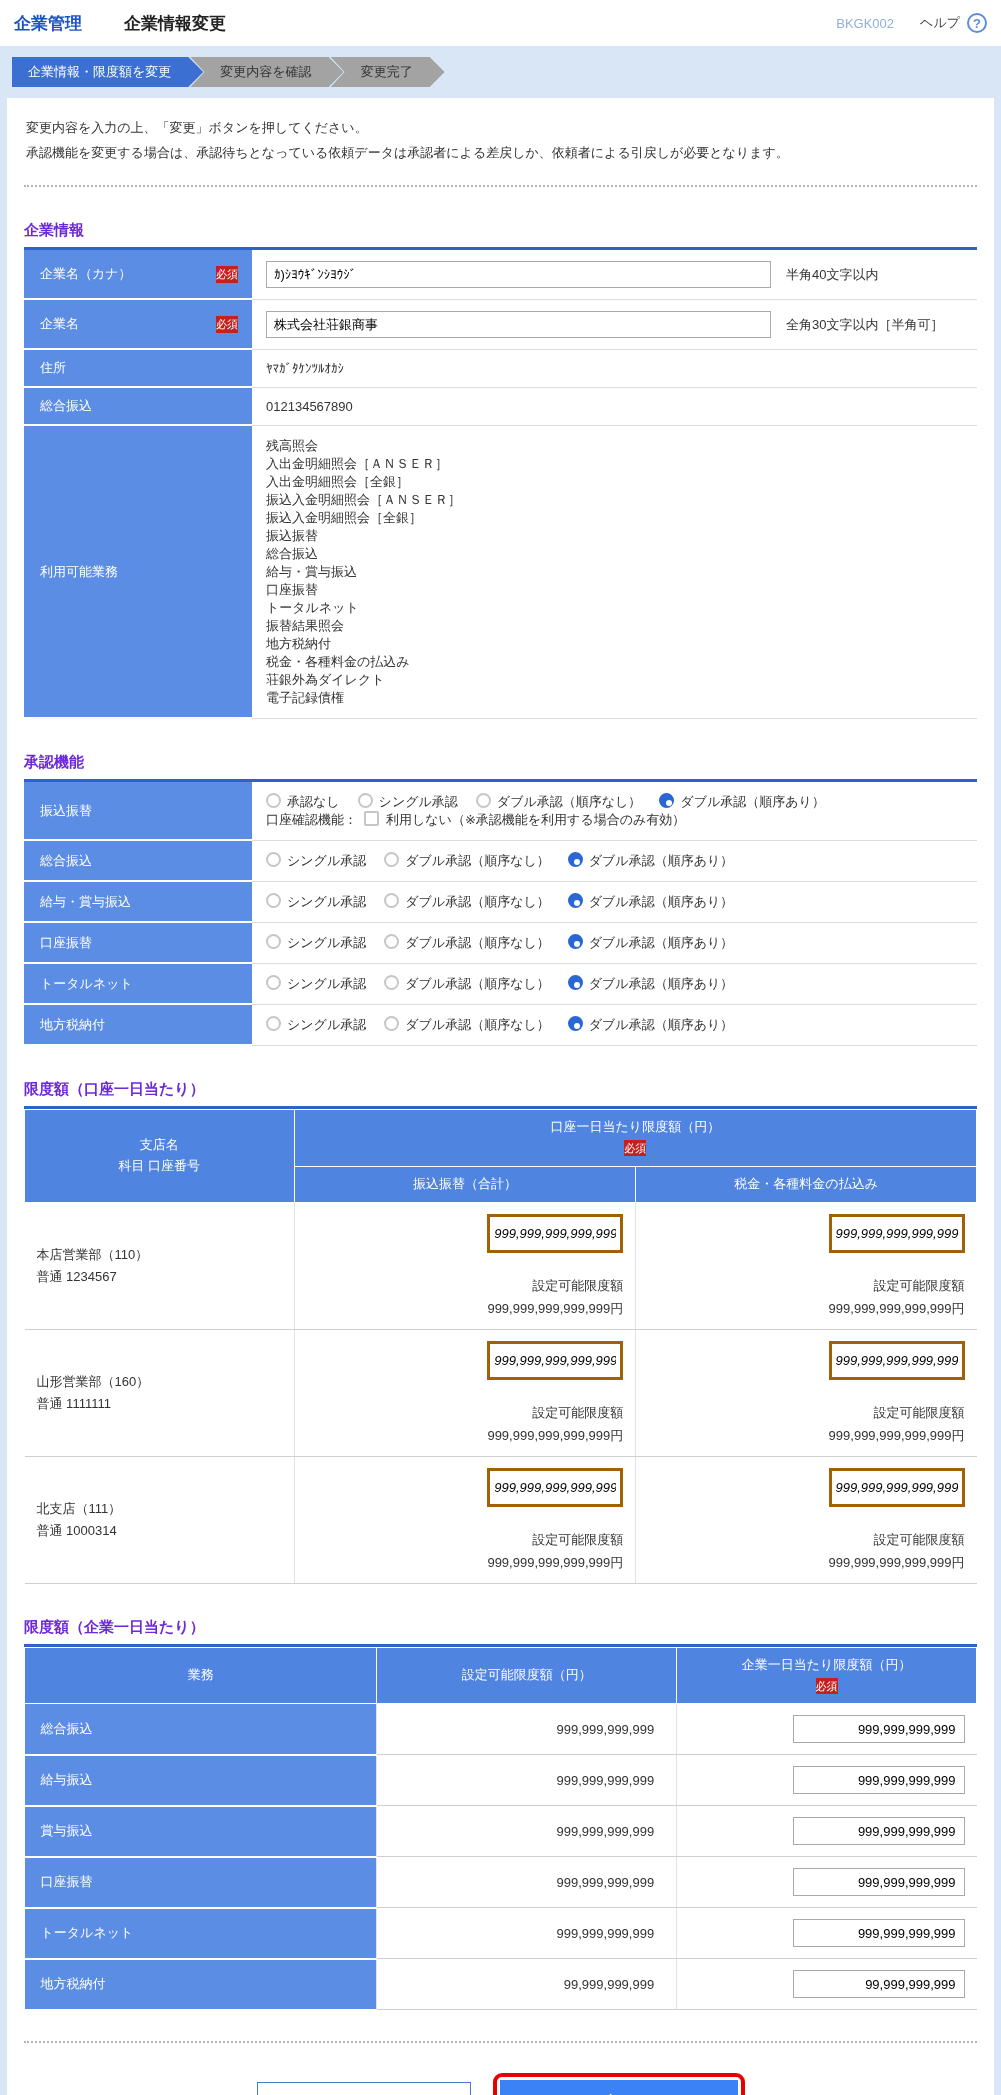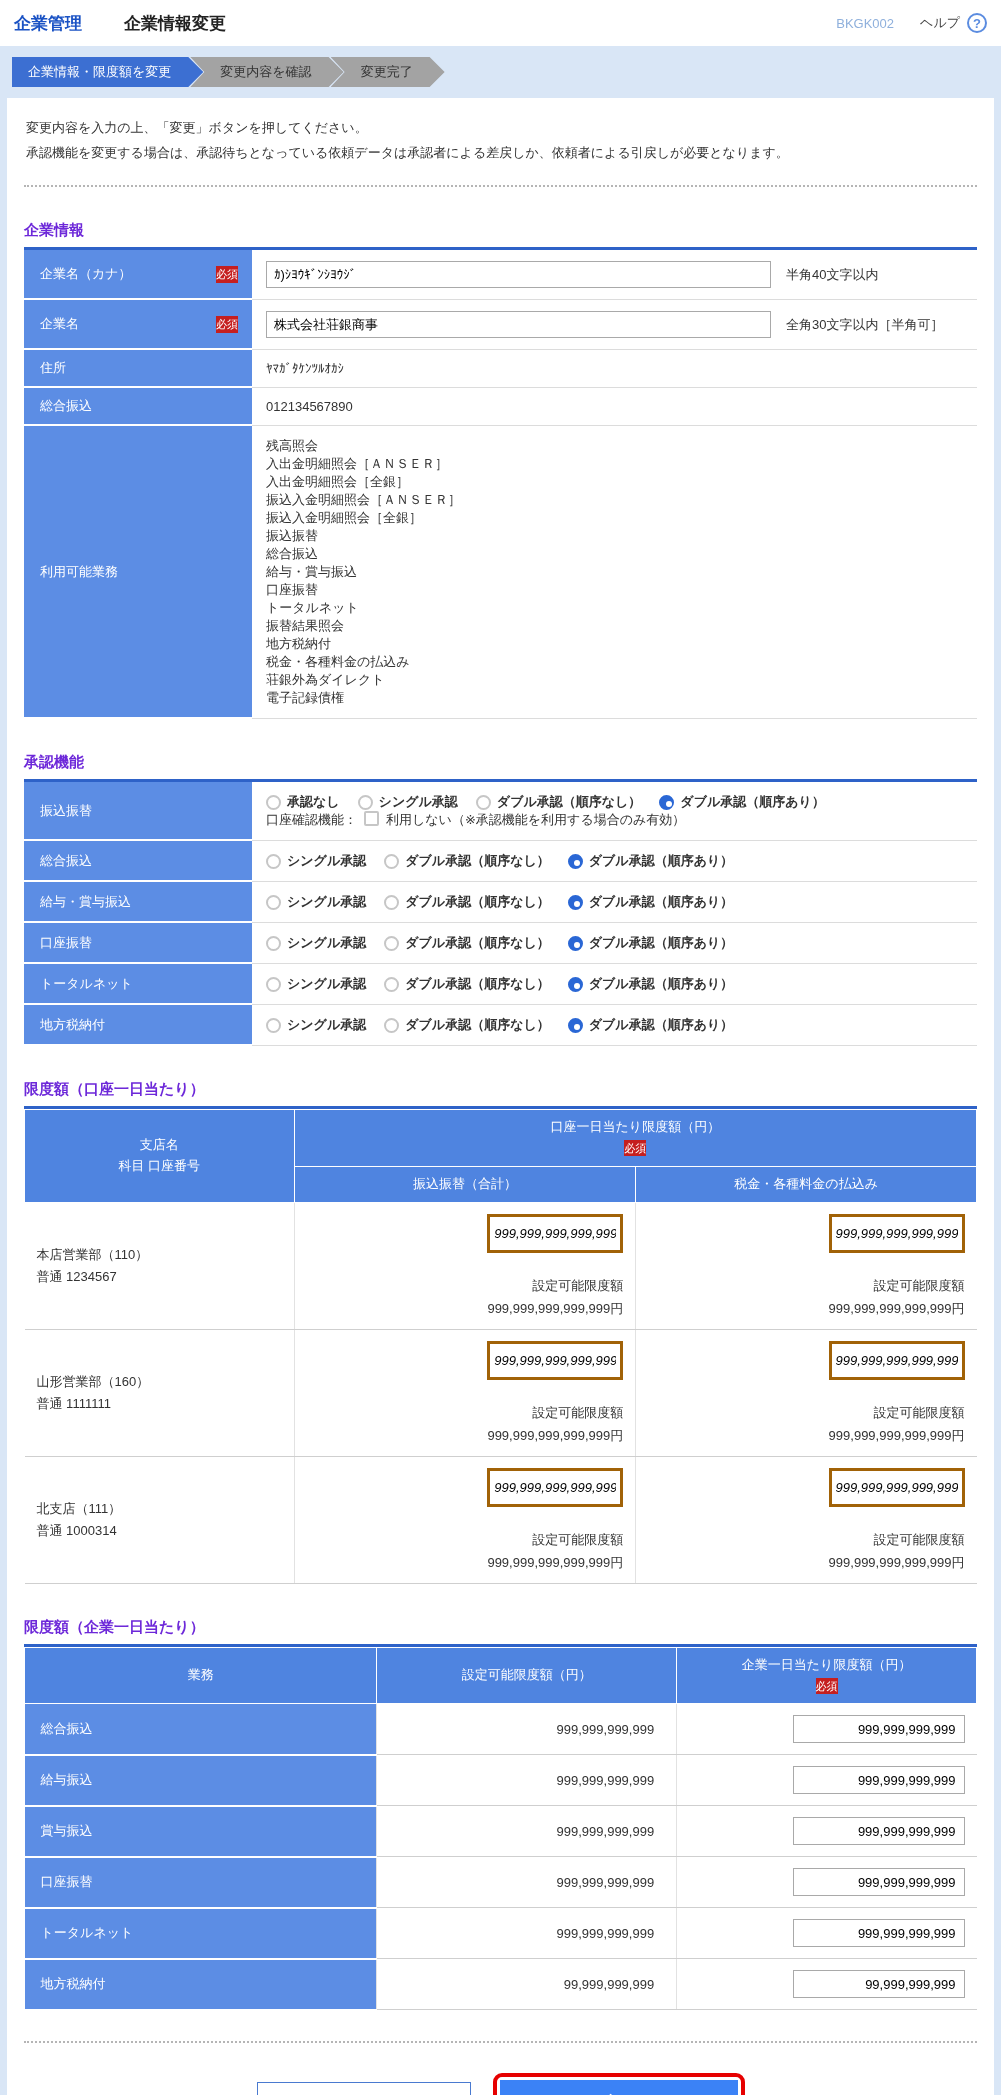--- a/index.html
+++ b/index.html
@@ -42,21 +42,21 @@
     border-bottom: 2px solid #fff; }
   .ival { flex: 1; padding: 11px 0 11px 14px; border-bottom: 1px solid #dcdcdc; display: flex; align-items: center; }
   .ival-block { flex: 1; padding: 11px 0 11px 14px; border-bottom: 1px solid #dcdcdc; }
   .req { background: #c51f1f; color: #fff; font-size: 11px; padding: 2px 0; line-height: 1.2; white-space: nowrap; }
   .text-input { height: 27px; border: 1px solid #a9a9a9; font-size: 13px; padding: 2px 7px; width: 505px;
     font-family: "Liberation Sans", "DejaVu Sans", sans-serif; }
   .field-note { margin-left: 15px; color: #333; }
   .svc-item { line-height: 18px; }
   
   .opt-line { display: flex; align-items: center; }
-  .opt { display: flex; align-items: center; margin-right: 18px; cursor: pointer; font-weight: bold; }
+  .opt { display: flex; margin-right: 18px; cursor: pointer; }
   .radio { width: 15px; height: 15px; border: 2px solid #c6c6c6; border-radius: 50%; background: #fff;
     display: inline-block; position: relative; flex: 0 0 auto; }
   .radio.sel { border-color: #2a67d5; background: #2a67d5; }
   .radio.sel::after { content: ""; position: absolute; left: 4.5px; top: 4.5px; width: 6px; height: 6px;
     border-radius: 50%; background: #fff; }
   .opt-label { margin-left: 6px; }
   .check-line { display: flex; align-items: flex-start; margin-top: 0; }
   .checkbox { width: 15px; height: 15px; border: 2px solid #c6c6c6; border-radius: 2px; background: #fff;
     display: inline-block; margin: 0 7px; flex: 0 0 auto; cursor: pointer; }
   

